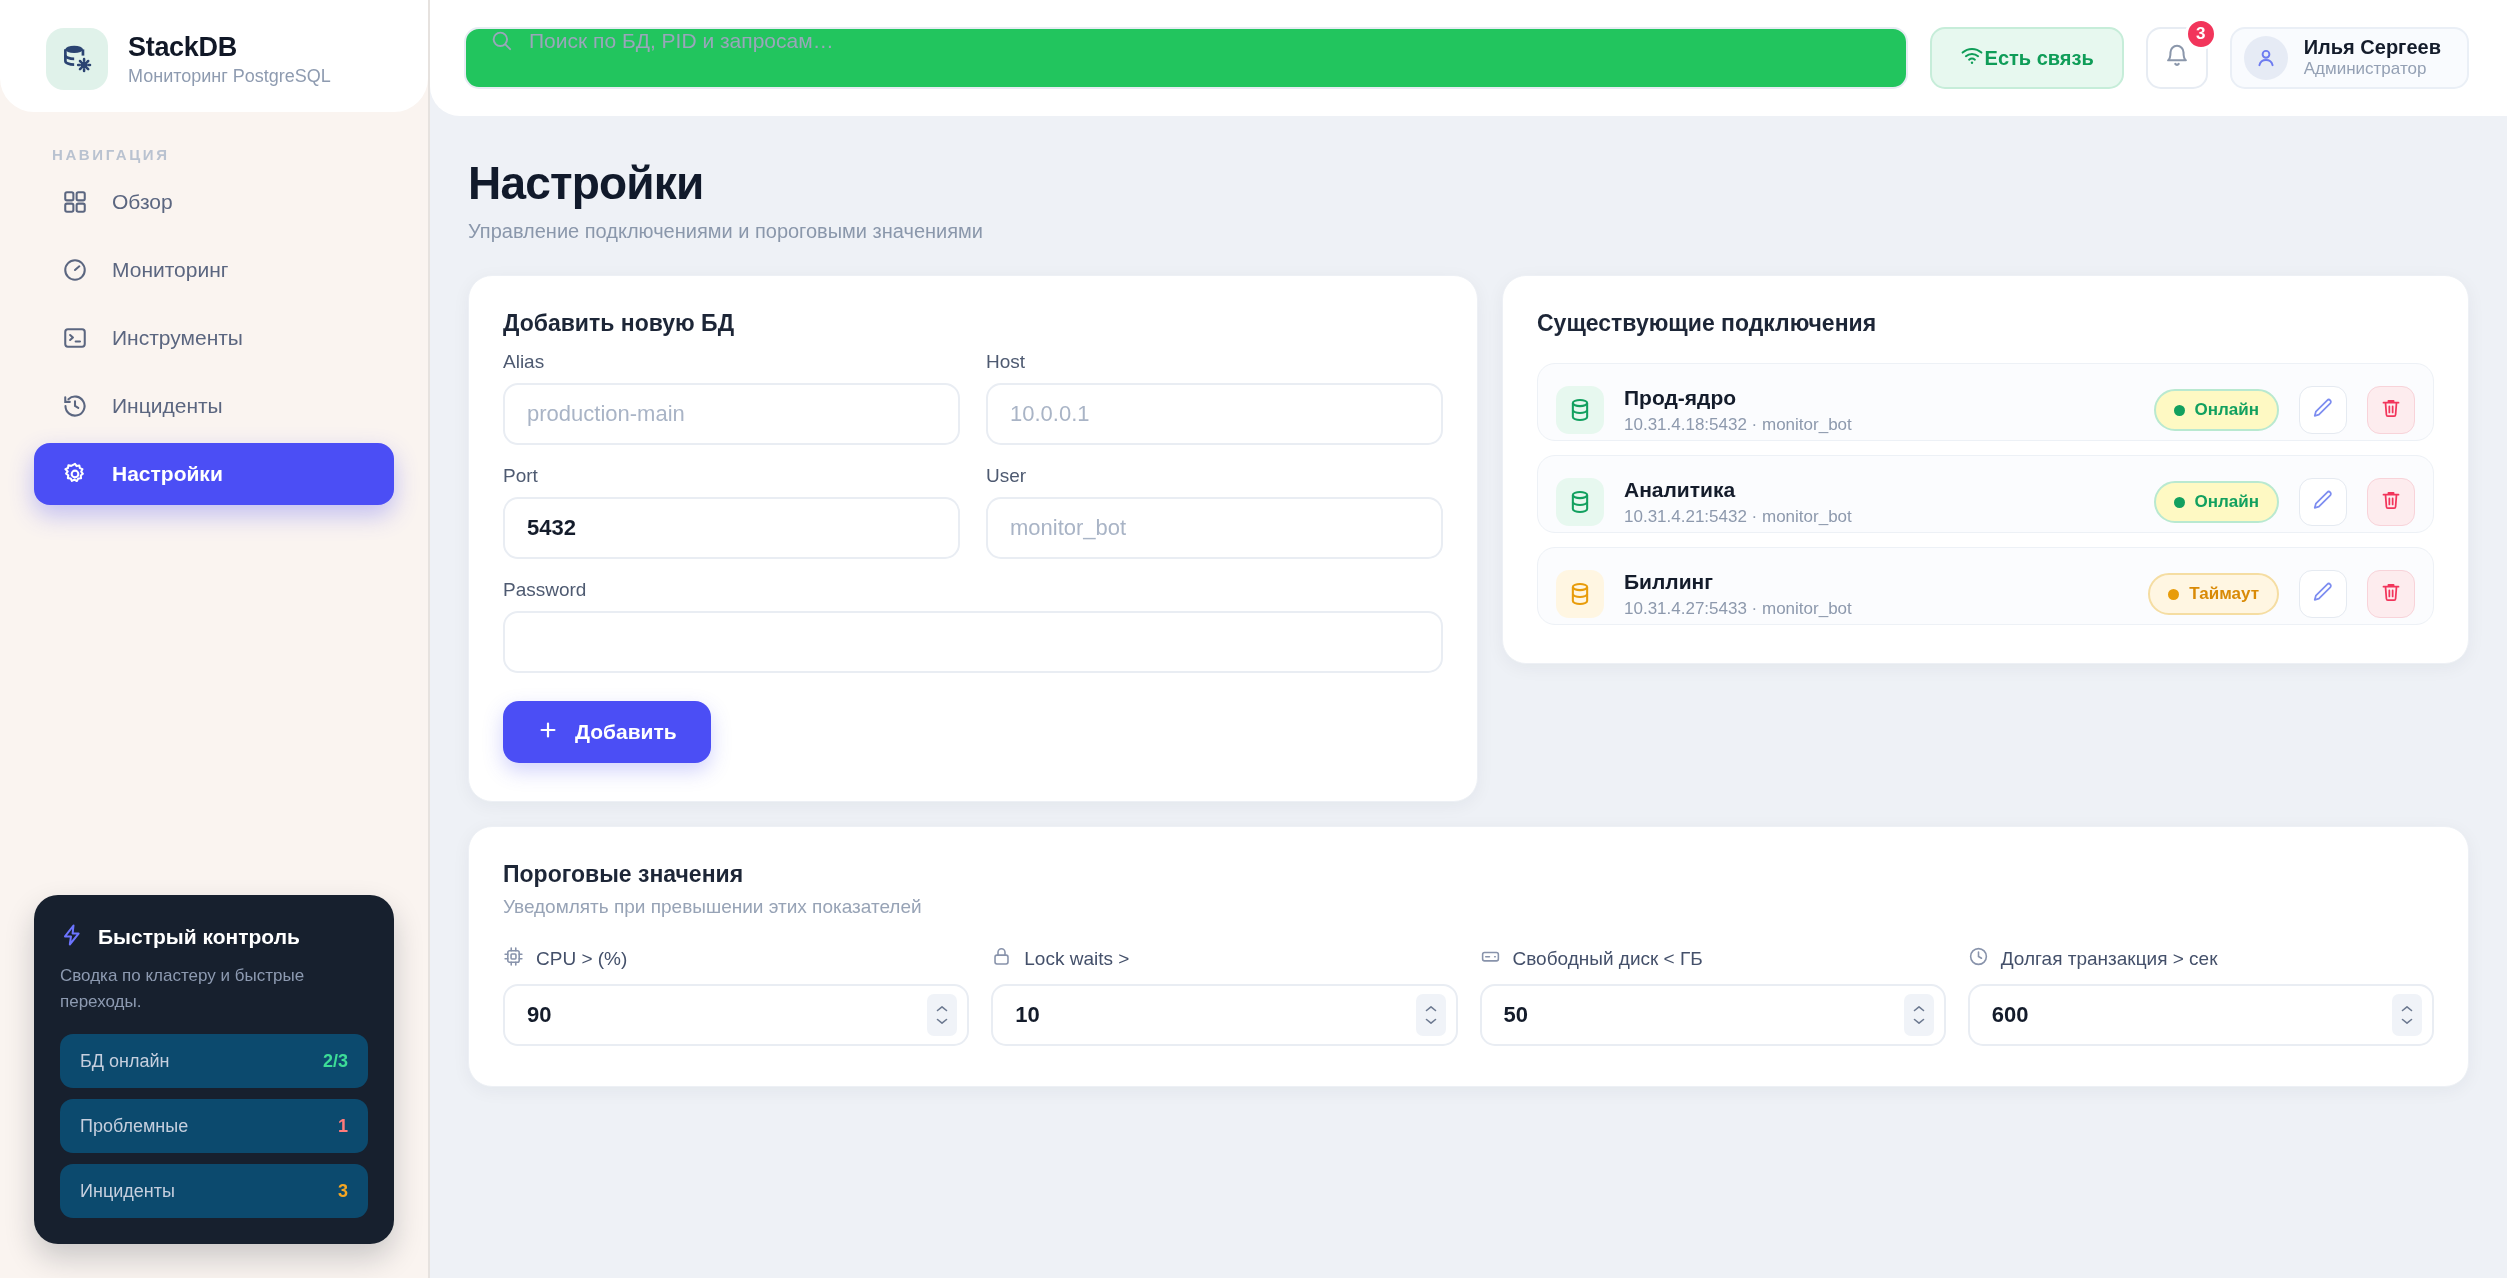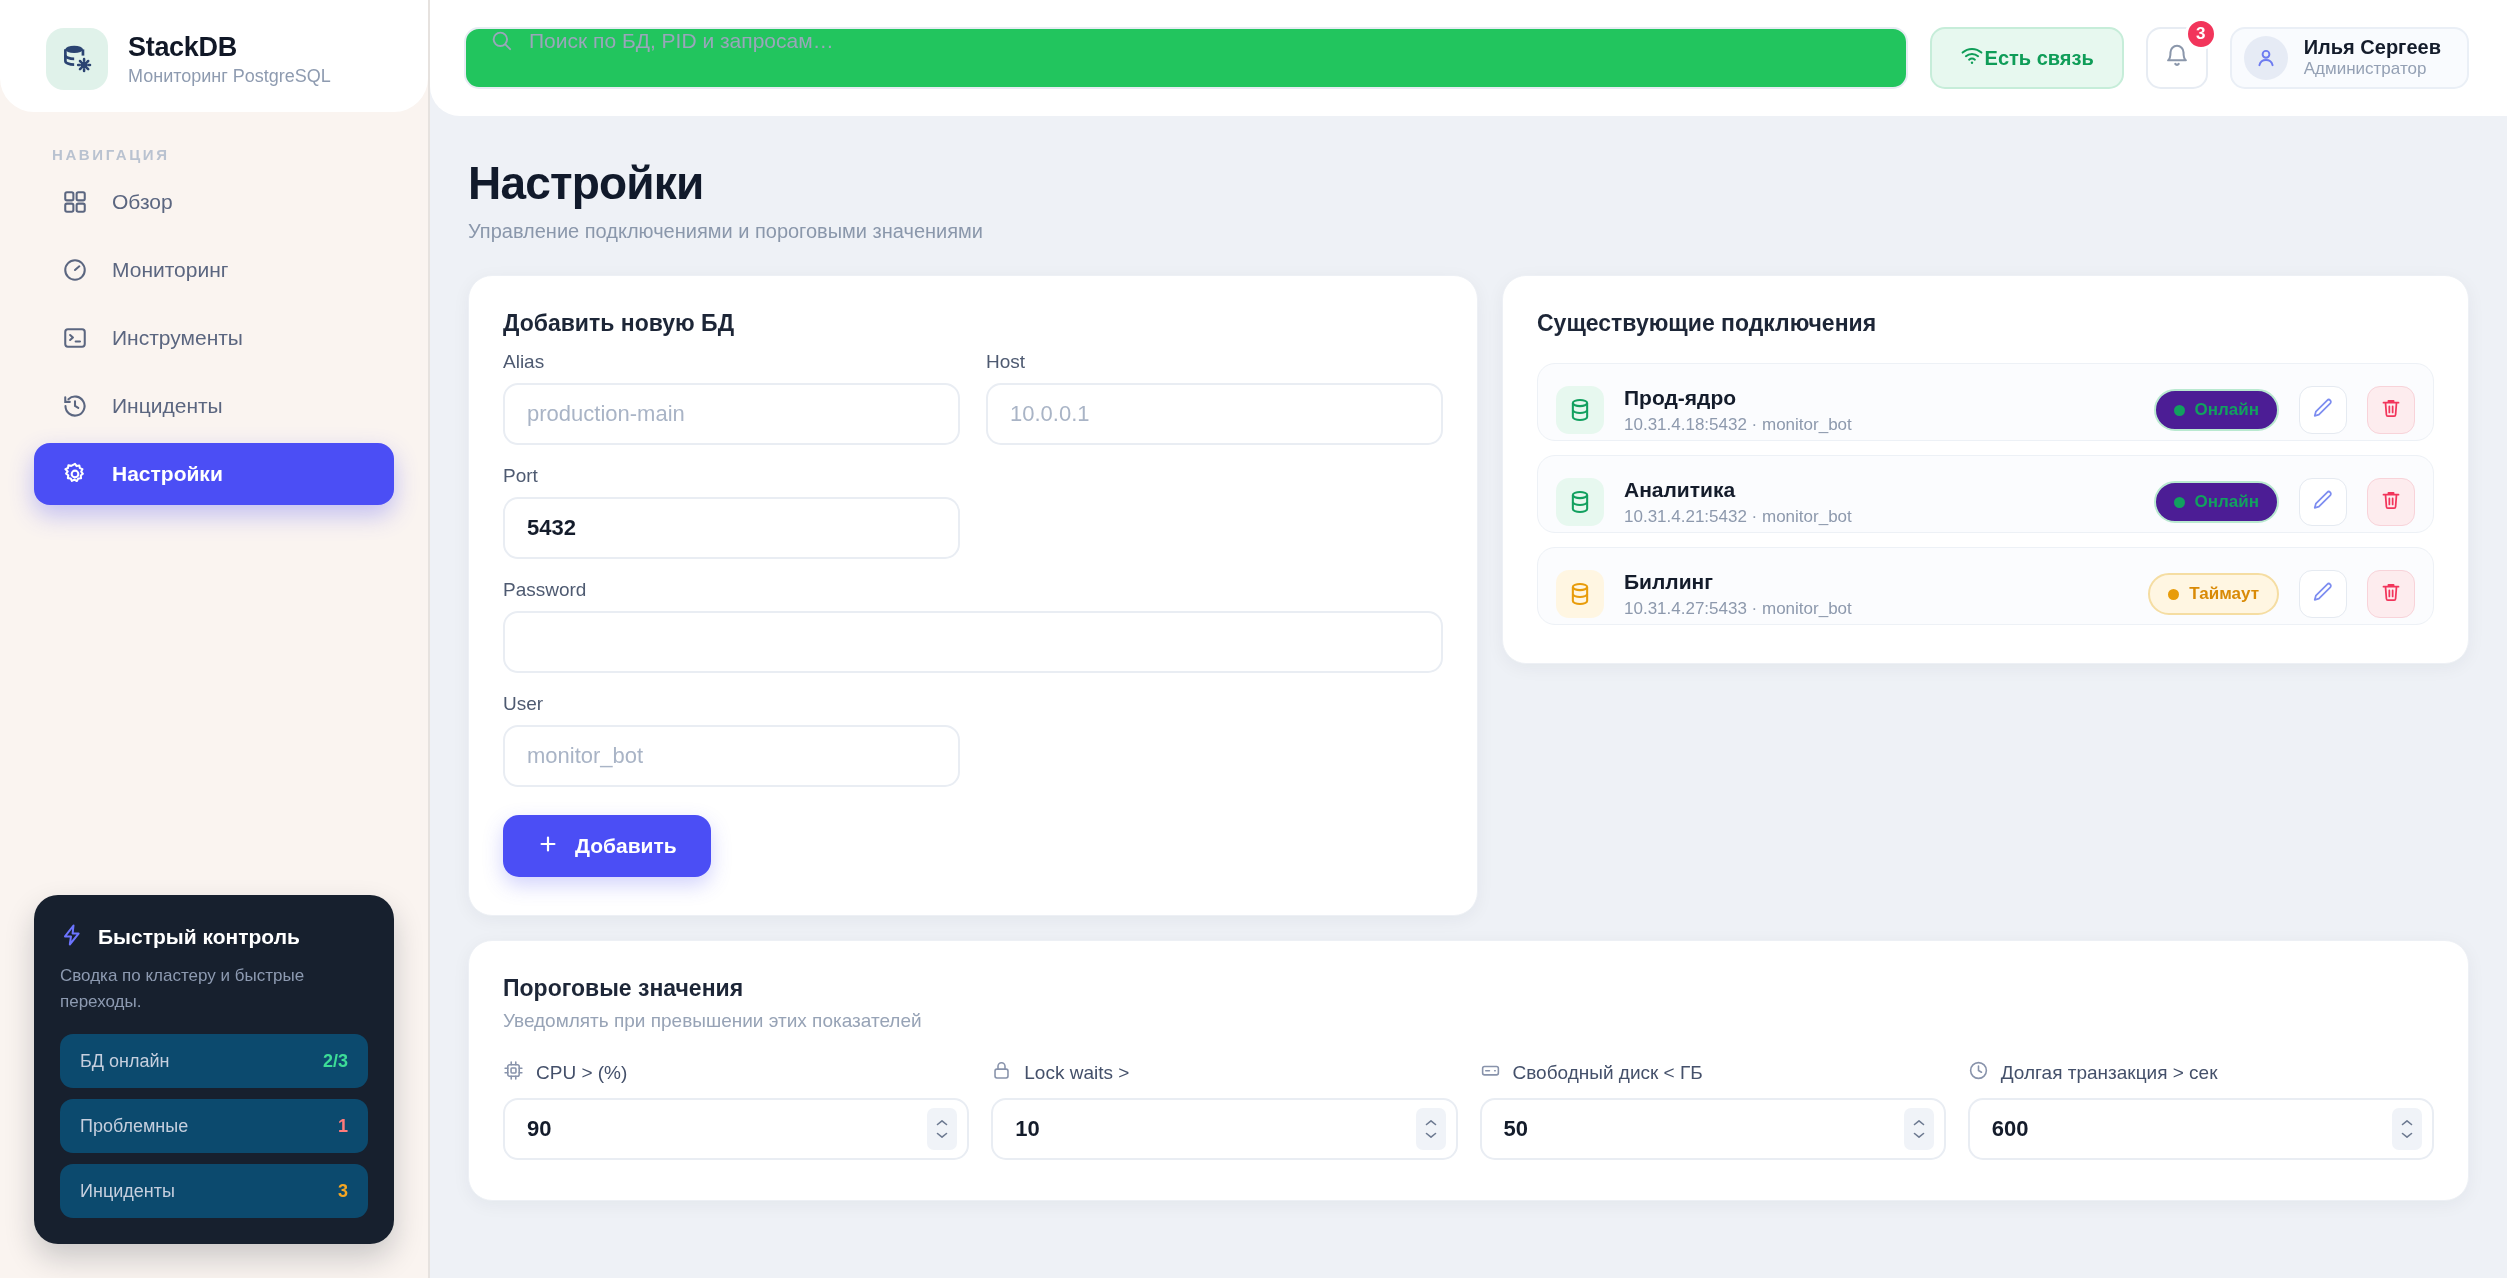--- a/index.html
+++ b/index.html
@@ -191,21 +191,21 @@
   }
   .conn-meta { flex: 1 1 auto; min-width: 0; }
   .conn-name { font-size: 21px; font-weight: bold; color: #141c2b; line-height: 1.2; }
   .conn-addr { font-size: 17px; color: #8d99ad; margin-top: 4px; }
   .status {
     height: 42px; border-radius: 21px; padding: 0 18px;
     display: inline-flex; align-items: center; gap: 10px;
     font-size: 17px; font-weight: bold; flex: 0 0 auto;
   }
   .status .dot { width: 11px; height: 11px; border-radius: 50%; display:inline-block; }
-  .st-online { background: #4c1d95; border: 2px solid #b9e9d0; color: #12a05f; }
+  .st-online { background: #fef9c3; border: 2px solid #b9e9d0; color: #12a05f; }
   .st-online .dot { background: #12a05f; }
   .st-timeout { background: #fff6e2; border: 2px solid #f5dda2; color: #d98a06; }
   .st-timeout .dot { background: #e89c0a; }
   .icon-btn {
     width: 48px; height: 48px; border-radius: 13px; flex: 0 0 48px;
     display: flex; align-items: center; justify-content: center; cursor: pointer;
     border: 1px solid #e5eaf1; background: #ffffff;
   }
   .icon-btn.danger { background: #fdecee; border-color: #f8d3d9; }
 
@@ -413,27 +413,27 @@
               <input type="text" value="" placeholder="production-main" style="">
             </div>
             <div class="fld">
               <div class="fld-label">Host</div>
               <input type="text" value="" placeholder="10.0.0.1" style="">
             </div>
             <div class="fld">
               <div class="fld-label">Port</div>
               <input class="has-value" type="text" value="5432" style="">
             </div>
+            <div class="fld">
+              <div class="fld-label">User</div>
+              <input type="text" value="" placeholder="monitor_bot" style="">
+            </div>
             <div class="fld fld-full">
               <div class="fld-label">Password</div>
               <input type="password" value="" style="">
-            </div>
-            <div class="fld">
-              <div class="fld-label">User</div>
-              <input type="text" value="" placeholder="monitor_bot" style="">
             </div>
           </div>
 
           <button class="btn-add">
             <span>
               <svg width="22" height="22" viewBox="0 0 24 24" fill="none" stroke="#ffffff" stroke-width="2.4" stroke-linecap="round">
                 <path d="M12 5v14M5 12h14"></path>
               </svg>
             </span>
             <span>Добавить</span>

